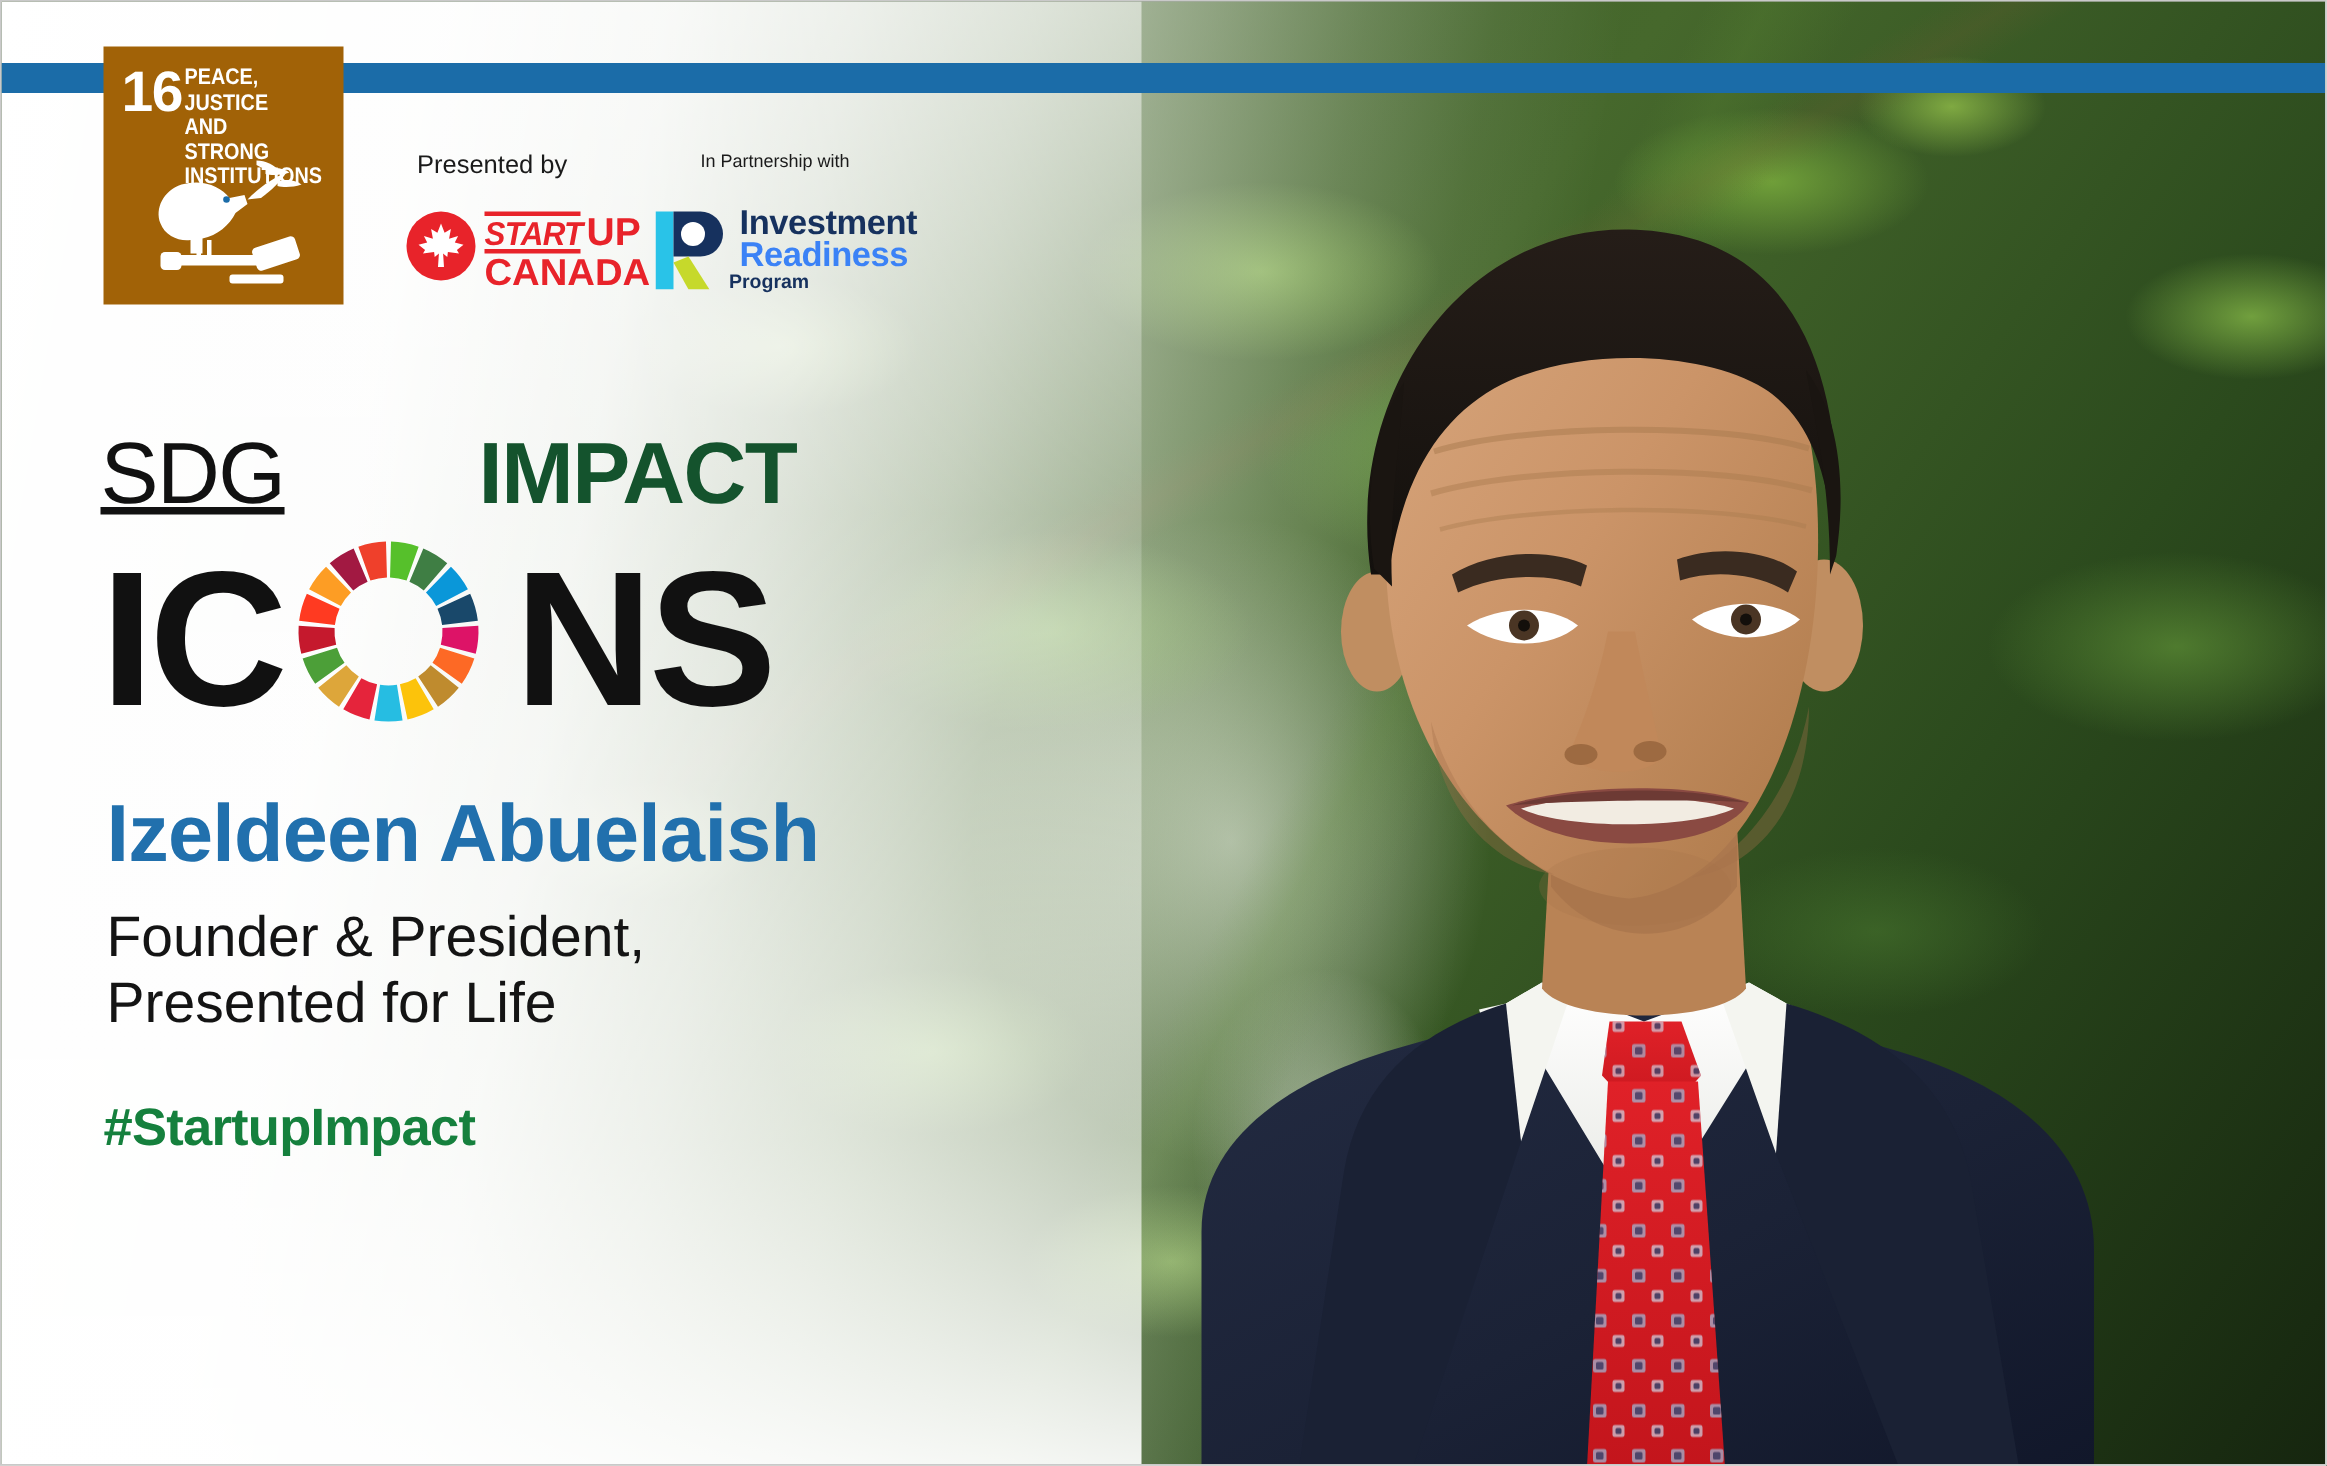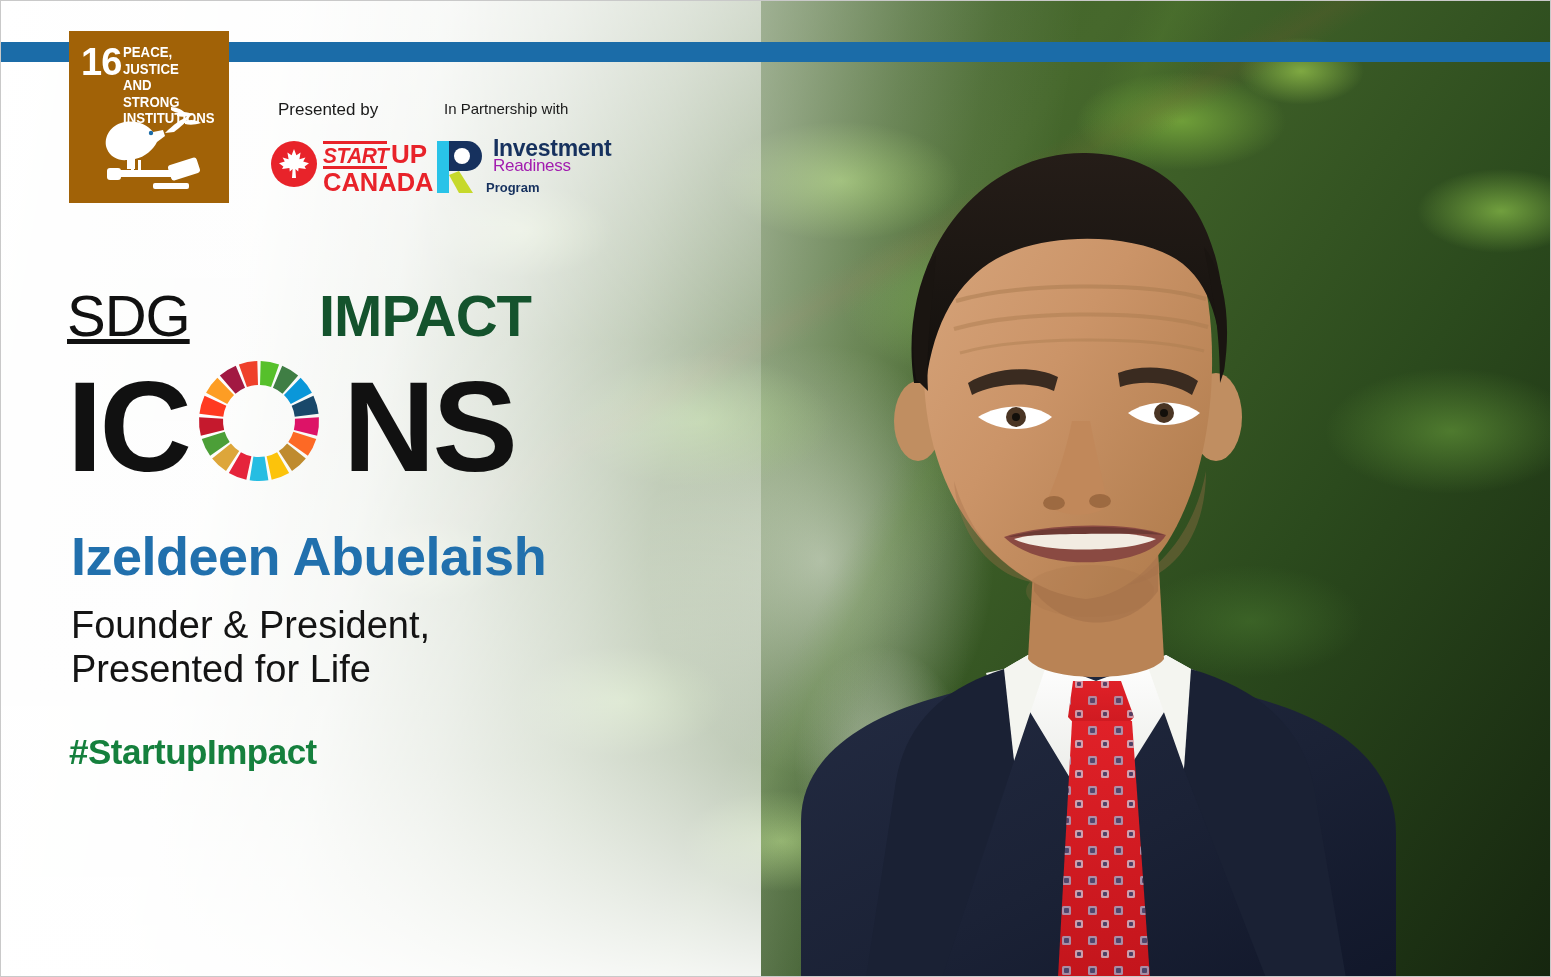--- a/index.html
+++ b/index.html
@@ -83,39 +83,39 @@
     font-family:"Liberation Sans Narrow","Liberation Sans",sans-serif;
     font-weight:bold;font-size:15px;line-height:16.5px;letter-spacing:0px;
     transform:scaleX(.88);transform-origin:left top;
   }
   .sdg-badge .dove-wrap{
     position:absolute;left:22px;top:72px;width:118px;height:92px;
   }
 
   
   .hdr-presented{position:absolute;left:277px;top:99px;font-size:17px;color:#1a1a1a;}
-  .hdr-partner  {position:absolute;left:443px;top:99px;font-size:15px;color:#1a1a1a;}
+  .hdr-partner  {position:absolute;left:466px;top:99px;font-size:12px;color:#1a1a1a;}
 
   
   .suc{position:absolute;left:270px;top:138px;width:145px;height:52px;}
   .suc .leafcircle{position:absolute;left:0;top:2px;width:46px;height:46px;border-radius:50%;background:#e8232a;}
   .suc .start{position:absolute;left:52px;top:4px;font-weight:bold;font-style:italic;font-size:22px;color:#e8232a;letter-spacing:-.5px;
     font-family:"Liberation Sans Narrow","Liberation Sans",sans-serif;transform:scaleX(.95);transform-origin:left top;}
   .suc .up{position:absolute;left:120px;top:0px;font-weight:bold;font-size:26px;color:#e8232a;
     font-family:"Liberation Sans Narrow","Liberation Sans",sans-serif;}
   .suc .rule{position:absolute;left:52px;top:2px;width:64px;height:3px;background:#e8232a;}
   .suc .rule2{position:absolute;left:52px;top:27px;width:64px;height:3px;background:#e8232a;}
   .suc .canada{position:absolute;left:52px;top:29px;font-weight:bold;font-size:25px;color:#e8232a;letter-spacing:0px;
     font-family:"Liberation Sans Narrow","Liberation Sans",sans-serif;transform:scaleX(1.02);transform-origin:left top;}
 
   
   .irp{position:absolute;left:436px;top:134px;width:170px;height:62px;}
   .irp .mark{position:absolute;left:0;top:0;width:48px;height:58px;}
   .irp .l1{position:absolute;left:56px;top:0px;font-weight:bold;font-size:23px;color:#16315e;letter-spacing:-.3px;}
-  .irp .l2{position:absolute;left:56px;top:21px;font-weight:normal;font-size:17px;color:#a21caf;letter-spacing:-.3px;}
+  .irp .l2{position:absolute;left:56px;top:21px;font-weight:bold;font-size:23px;color:#3b82f6;letter-spacing:-.3px;}
   .irp .l3{position:absolute;left:49px;top:45px;font-weight:bold;font-size:13px;color:#16315e;}
 
   
   .wordmark{position:absolute;left:66px;top:266px;width:470px;height:222px;}
   .wm-sdg{position:absolute;left:0;top:4px;font-size:58px;font-weight:normal;color:#111;letter-spacing:-1px;line-height:90px;text-decoration:underline;}
   .wm-impact{position:absolute;left:252px;top:20px;font-size:58px;font-weight:bold;color:#14532d;letter-spacing:-1px;line-height:58px;}
   .wm-ic{position:absolute;left:0px;top:96px;font-size:128px;font-weight:bold;color:#111;letter-spacing:-3px;line-height:128px;}
   .wm-ns{position:absolute;left:276px;top:96px;font-size:128px;font-weight:bold;color:#111;letter-spacing:-3px;line-height:128px;}
   .wheel{position:absolute;left:128px;top:90px;width:128px;height:128px;}
 

